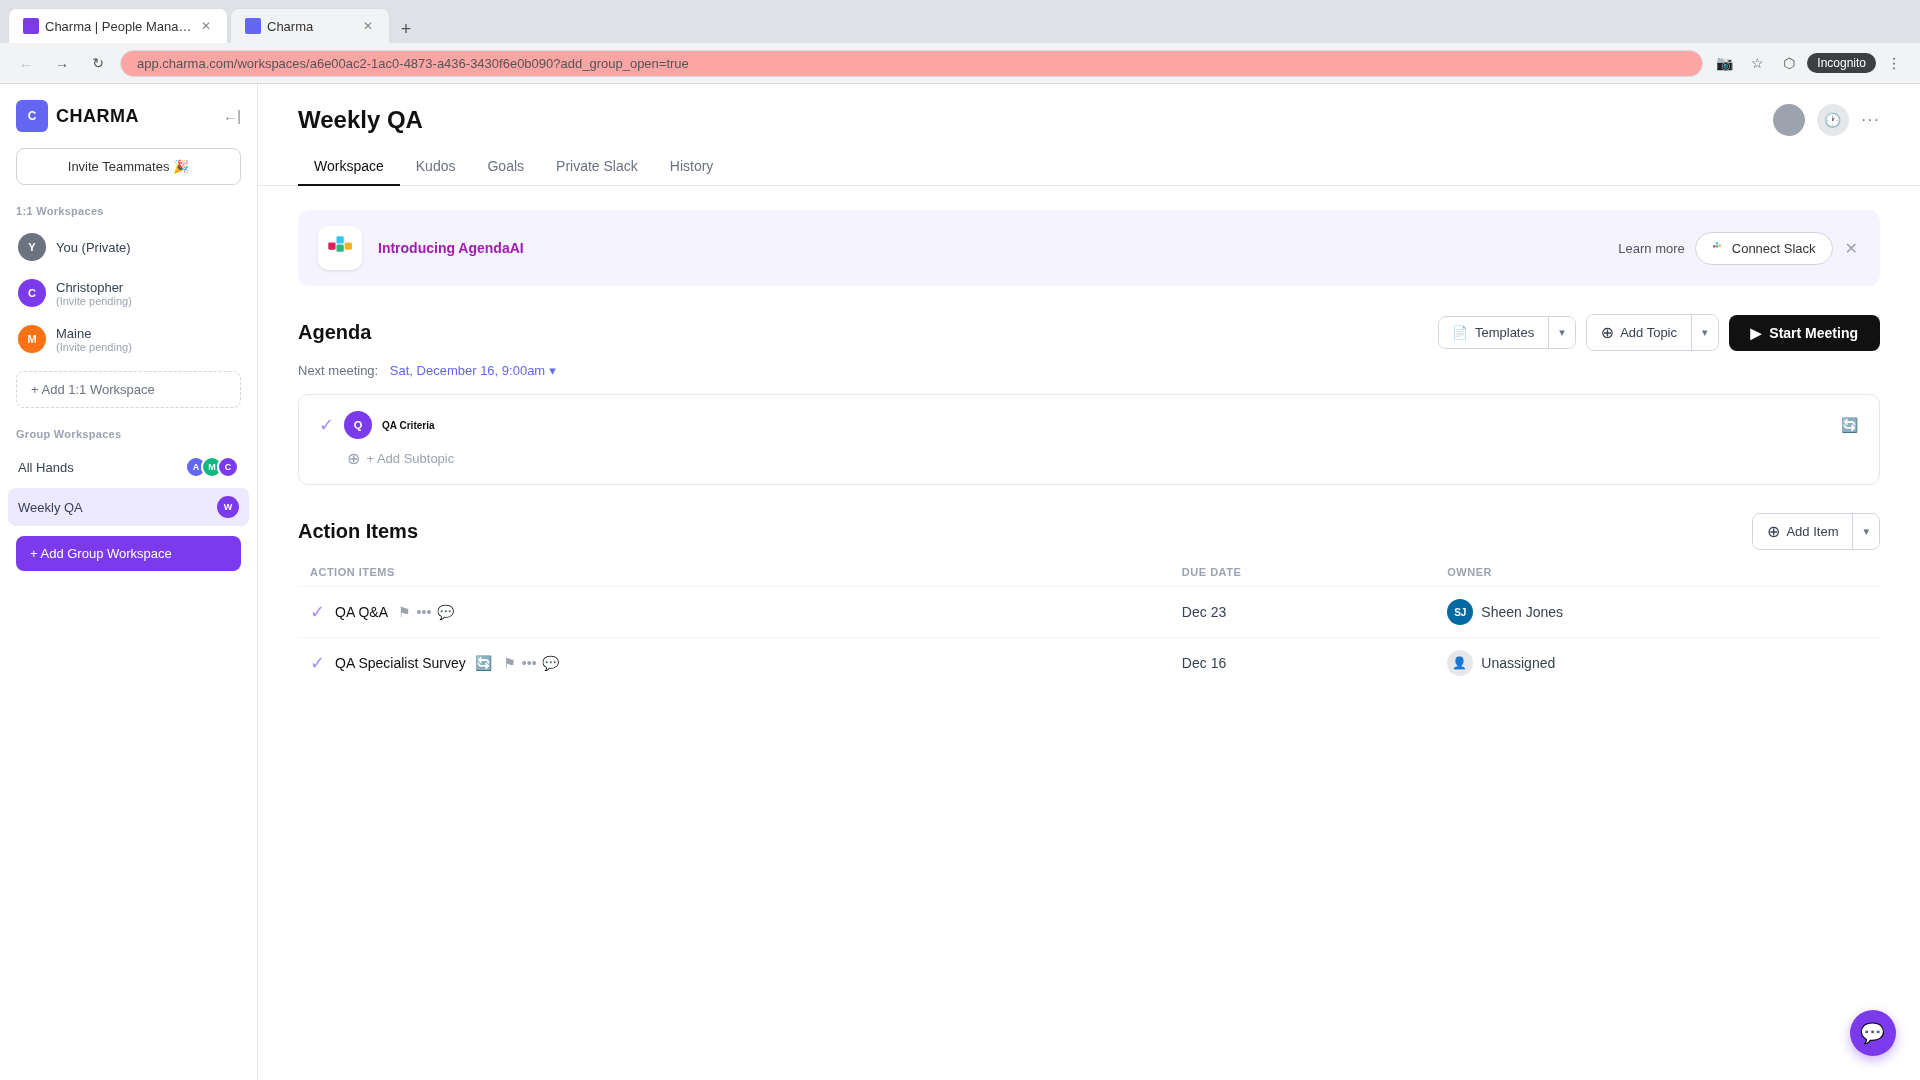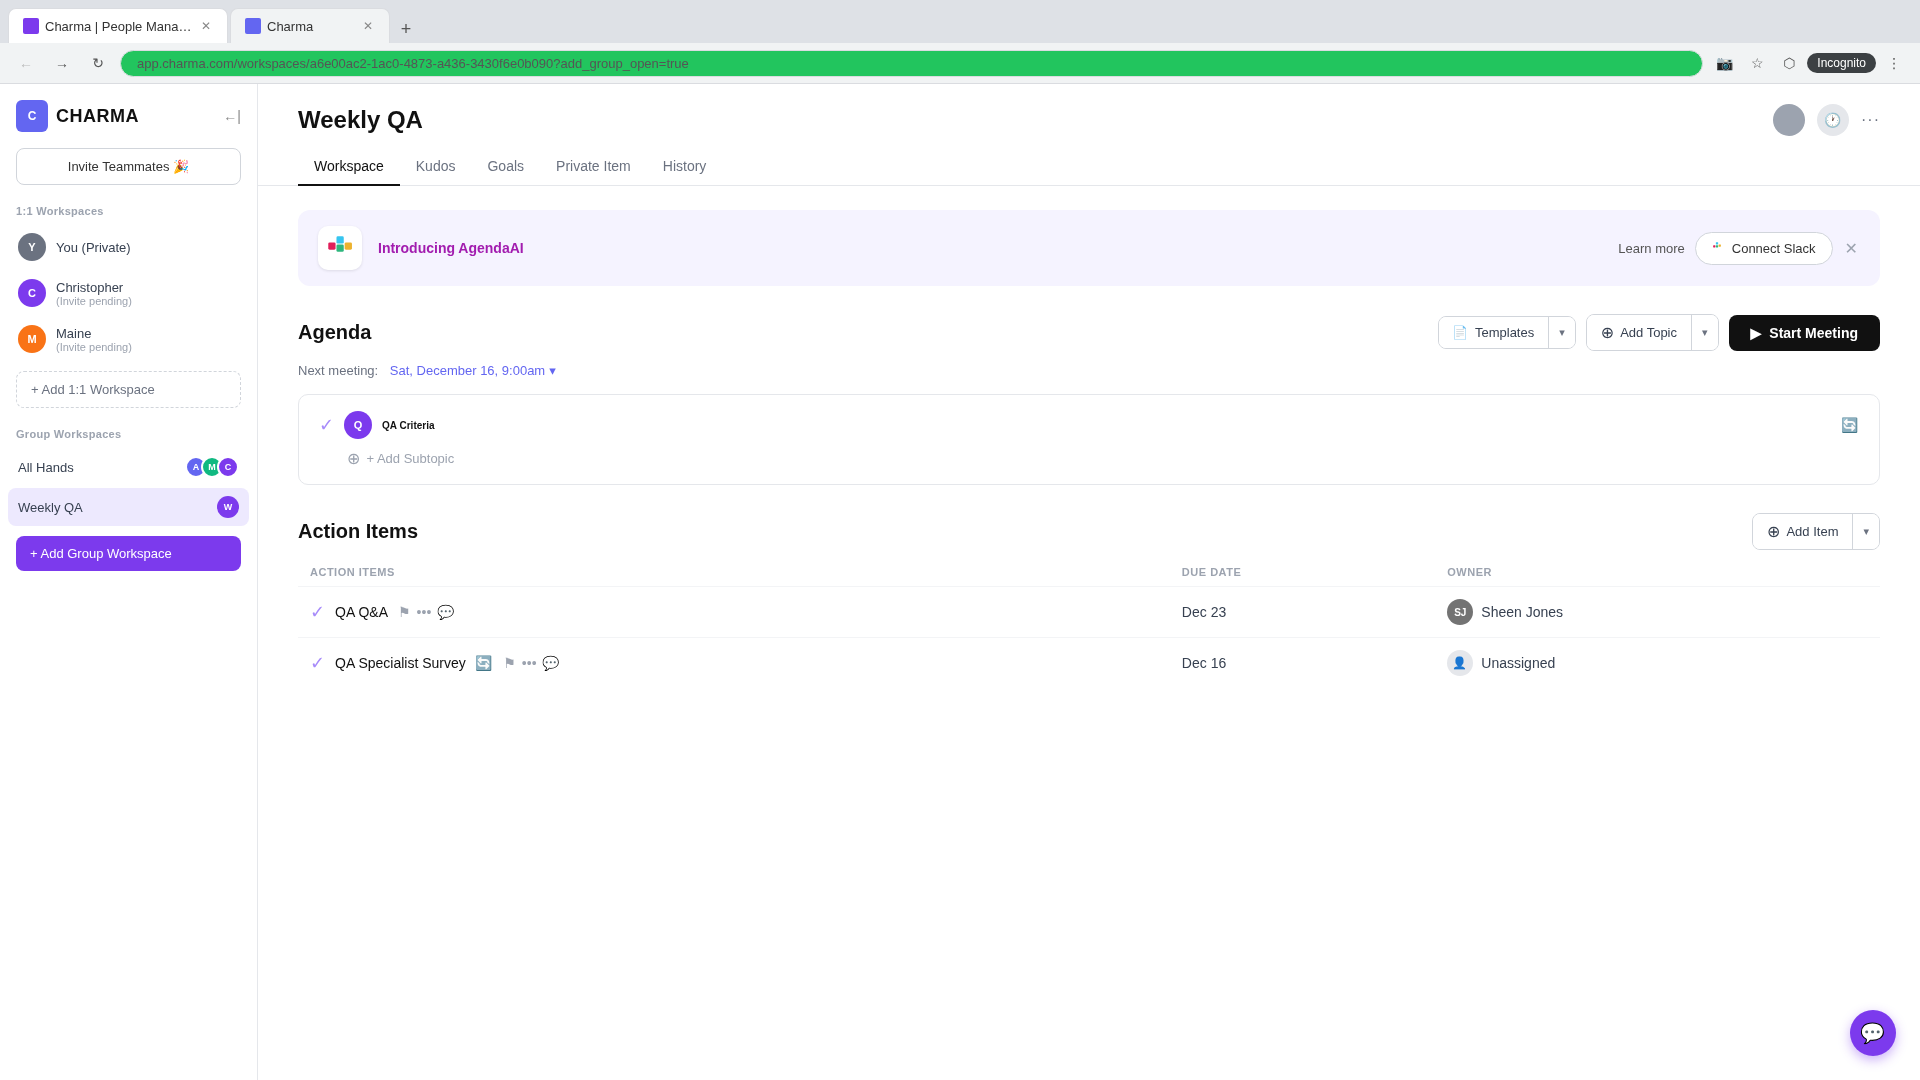--- a/index.html
+++ b/index.html
@@ -11,21 +11,21 @@
     .browser-tab { display: flex; align-items: center; gap: 6px; padding: 8px 14px; background: #f1f3f4; border-radius: 8px 8px 0 0; font-size: 13px; color: #333; cursor: pointer; min-width: 160px; max-width: 220px; border: 1px solid #dadce0; border-bottom: none; }
     .browser-tab.active { background: #fff; }
     .browser-tab .tab-favicon { width: 16px; height: 16px; background: #7c3aed; border-radius: 2px; flex-shrink: 0; }
     .browser-tab .tab-favicon.charma { background: #6366f1; }
     .browser-tab .tab-label { flex: 1; overflow: hidden; text-overflow: ellipsis; white-space: nowrap; }
     .browser-tab .tab-close { color: #888; font-size: 12px; cursor: pointer; padding: 2px; border-radius: 50%; }
     .new-tab-btn { width: 28px; height: 28px; display: flex; align-items: center; justify-content: center; border-radius: 50%; cursor: pointer; color: #555; font-size: 18px; }
     .browser-toolbar { display: flex; align-items: center; gap: 8px; padding: 6px 12px; background: #f1f3f4; }
     .nav-btn { width: 28px; height: 28px; display: flex; align-items: center; justify-content: center; border-radius: 50%; cursor: pointer; color: #555; font-size: 14px; border: none; background: transparent; }
     .nav-btn.disabled { color: #bbb; cursor: default; }
-    .address-bar { flex: 1; background: #22c55e; border: 1px solid #dadce0; border-radius: 20px; padding: 5px 16px; font-size: 13px; color: #333; display: flex; align-items: center; gap: 6px; }
+    .address-bar { flex: 1; background: #fca5a5; border: 1px solid #dadce0; border-radius: 20px; padding: 5px 16px; font-size: 13px; color: #333; display: flex; align-items: center; gap: 6px; }
     .address-bar span { color: #555; }
     .toolbar-actions { display: flex; align-items: center; gap: 4px; }
     .toolbar-icon { width: 28px; height: 28px; display: flex; align-items: center; justify-content: center; border-radius: 50%; cursor: pointer; color: #555; font-size: 14px; }
     .incognito-badge { background: #3c4043; color: #fff; border-radius: 12px; padding: 3px 10px; font-size: 12px; cursor: pointer; }
 
     
     .app { display: flex; flex: 1; overflow: hidden; }
 
     
     .sidebar { width: 258px; background: #fff; border-right: 1px solid #e5e7eb; display: flex; flex-direction: column; padding: 12px 8px; overflow-y: auto; flex-shrink: 0; }
@@ -100,21 +100,21 @@
     
     .action-items-section { margin-top: 28px; }
     .action-header { display: flex; align-items: center; justify-content: space-between; margin-bottom: 16px; }
     .action-table { width: 100%; border-collapse: collapse; }
     .action-table th { text-align: left; font-size: 11px; font-weight: 600; color: #9ca3af; text-transform: uppercase; letter-spacing: 0.5px; padding: 0 12px 8px; }
     .action-table td { padding: 12px; border-top: 1px solid #f3f4f6; font-size: 14px; color: #374151; }
     .action-item-name { font-weight: 500; color: #111; }
     .action-icons { display: flex; align-items: center; gap: 6px; color: #d1d5db; }
     .action-icon { font-size: 14px; cursor: pointer; color: #9ca3af; }
     .owner-cell { display: flex; align-items: center; gap: 8px; }
-    .owner-avatar { width: 26px; height: 26px; border-radius: 50%; background: #737373; display: flex; align-items: center; justify-content: center; color: #fff; font-size: 10px; font-weight: 600; }
+    .owner-avatar { width: 26px; height: 26px; border-radius: 50%; background: #0369a1; display: flex; align-items: center; justify-content: center; color: #fff; font-size: 10px; font-weight: 600; }
     .unassigned-icon { width: 26px; height: 26px; border-radius: 50%; background: #e5e7eb; display: flex; align-items: center; justify-content: center; color: #9ca3af; font-size: 12px; }
 
     
     .chat-bubble { position: fixed; bottom: 24px; right: 24px; width: 46px; height: 46px; background: #7c3aed; border-radius: 50%; display: flex; align-items: center; justify-content: center; cursor: pointer; color: #fff; font-size: 20px; box-shadow: 0 4px 12px rgba(124,58,237,0.4); }
 
     .three-dots { letter-spacing: 1px; color: #6b7280; cursor: pointer; font-size: 16px; }
   </style>
 </head>
 <body>
 
@@ -217,21 +217,21 @@
         <div class="user-avatar"></div>
         <div class="header-icon">🕐</div>
         <div class="three-dots">···</div>
       </div>
     </div>
 
     <div class="tabs-nav">
       <div class="tab-item active">Workspace</div>
       <div class="tab-item">Kudos</div>
       <div class="tab-item">Goals</div>
-      <div class="tab-item">Private Item</div>
+      <div class="tab-item">Private Slack</div>
       <div class="tab-item">History</div>
     </div>
 
     <div class="content">
 
       <div class="banner">
         <div class="banner-icon">
           <svg width="28" height="28" viewBox="0 0 123 123" fill="none" xmlns="http://www.w3.org/2000/svg">
             <rect width="123" height="123" rx="16" fill="white"></rect>
             <g>

